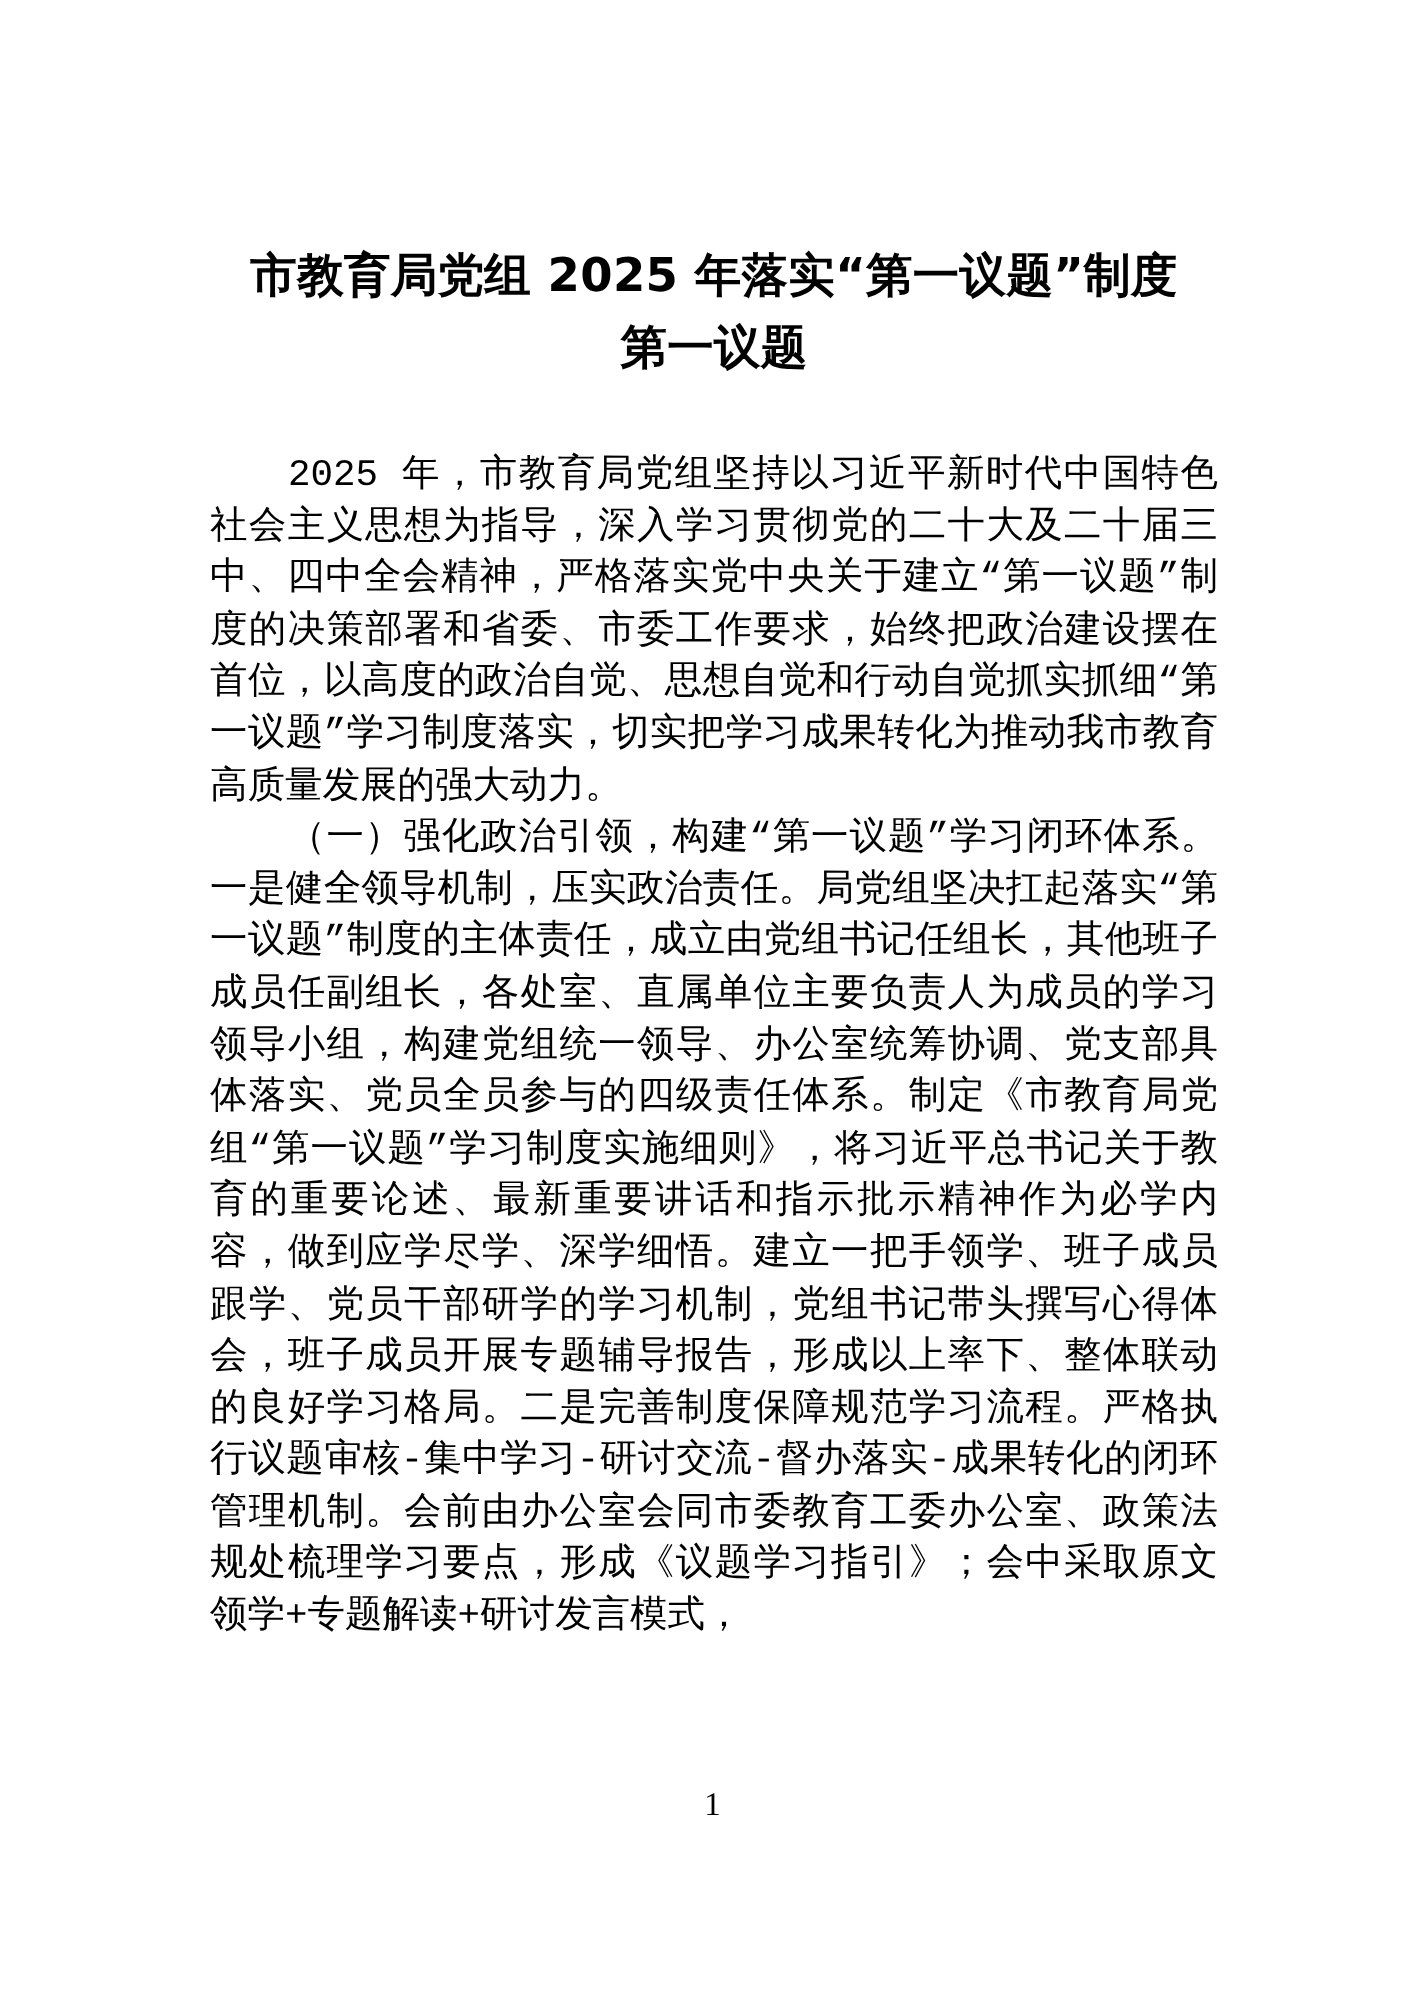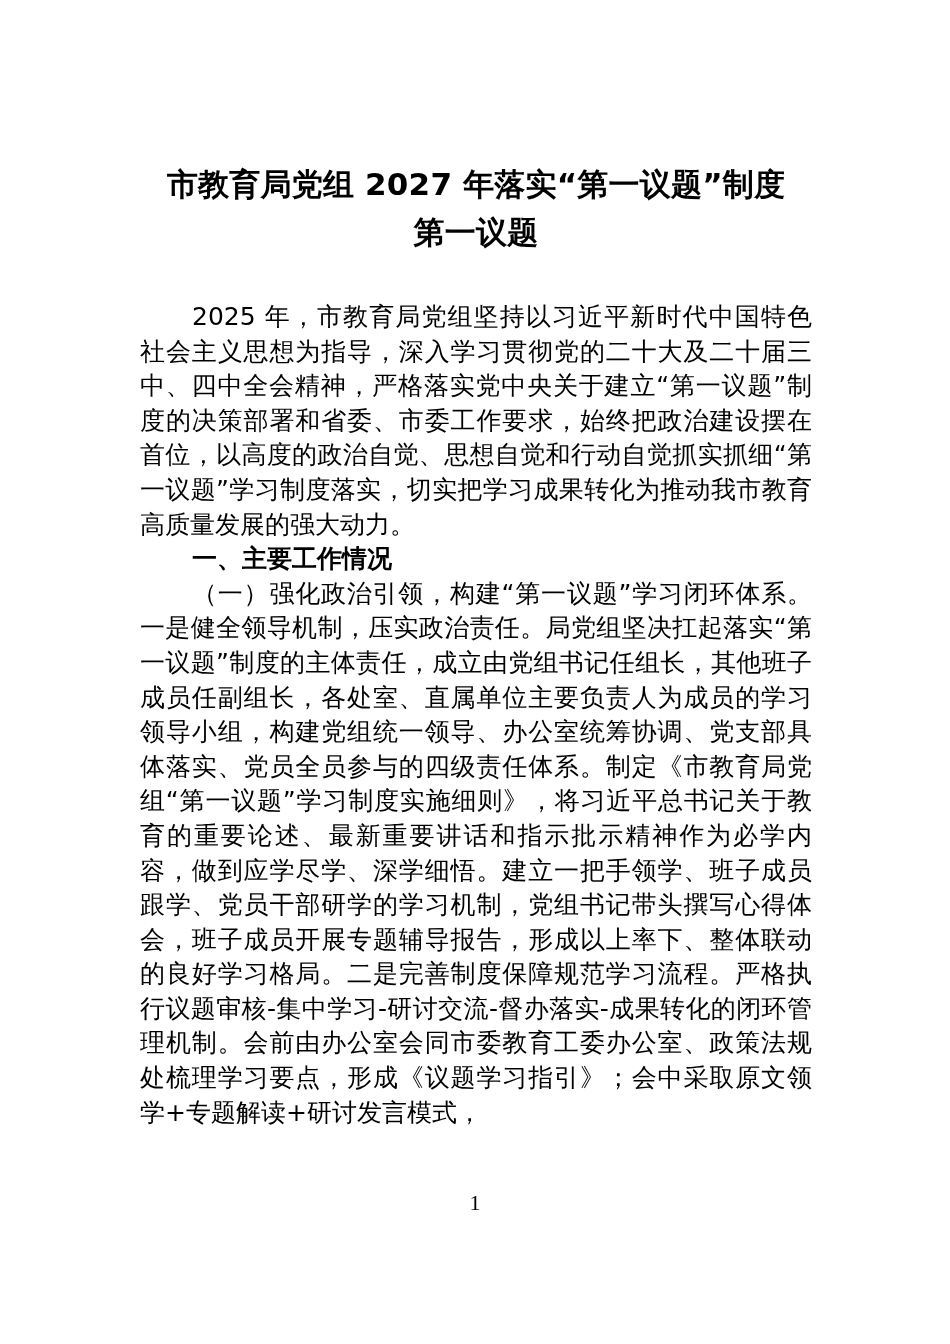--- a/index.html
+++ b/index.html
@@ -53,20 +53,21 @@
     line-height: 34.6px;
     text-align: justify;
     text-justify: inter-ideograph;
     text-align-last: left;
     letter-spacing: 0px;
     color: #000000;
     word-break: break-all;
   }
   .para.indent {
     text-indent: 52px;
+    font-family: Liberation Mono, monospace;
   }
   .para.heading {
     font-weight: bold;
     text-indent: 52px;
   }
   
   .page-number {
     position: absolute;
     left: 0;
     right: 0;
@@ -79,29 +80,28 @@
   }
 </style>
 </head>
 <body>
 
 <div id="page">
 
   <div class="doc-body">
 
     <h1 class="doc-title">
-      <span class="title-line">市教育局党组 2027 年落实“第一议题”制度</span>
+      <span class="title-line">市教育局党组 2025 年落实“第一议题”制度</span>
       <span class="title-line">第一议题</span>
     </h1>
 
     <div class="title-spacer"></div>
 
     <p class="para indent">2025 年，市教育局党组坚持以习近平新时代中国特色社会主义思想为指导，深入学习贯彻党的二十大及二十届三中、四中全会精神，严格落实党中央关于建立“第一议题”制度的决策部署和省委、市委工作要求，始终把政治建设摆在首位，以高度的政治自觉、思想自觉和行动自觉抓实抓细“第一议题”学习制度落实，切实把学习成果转化为推动我市教育高质量发展的强大动力。</p>
 
-    <p class="para heading">一、主要工作情况</p>
 
     <p class="para indent">（一）强化政治引领，构建“第一议题”学习闭环体系。一是健全领导机制，压实政治责任。局党组坚决扛起落实“第一议题”制度的主体责任，成立由党组书记任组长，其他班子成员任副组长，各处室、直属单位主要负责人为成员的学习领导小组，构建党组统一领导、办公室统筹协调、党支部具体落实、党员全员参与的四级责任体系。制定《市教育局党组“第一议题”学习制度实施细则》，将习近平总书记关于教育的重要论述、最新重要讲话和指示批示精神作为必学内容，做到应学尽学、深学细悟。建立一把手领学、班子成员跟学、党员干部研学的学习机制，党组书记带头撰写心得体会，班子成员开展专题辅导报告，形成以上率下、整体联动的良好学习格局。二是完善制度保障规范学习流程。严格执行议题审核-集中学习-研讨交流-督办落实-成果转化的闭环管理机制。会前由办公室会同市委教育工委办公室、政策法规处梳理学习要点，形成《议题学习指引》；会中采取原文领学+专题解读+研讨发言模式，</p>
 
   </div>
 
   <div class="page-number">1</div>
 
 </div>
 
 </body></html>

